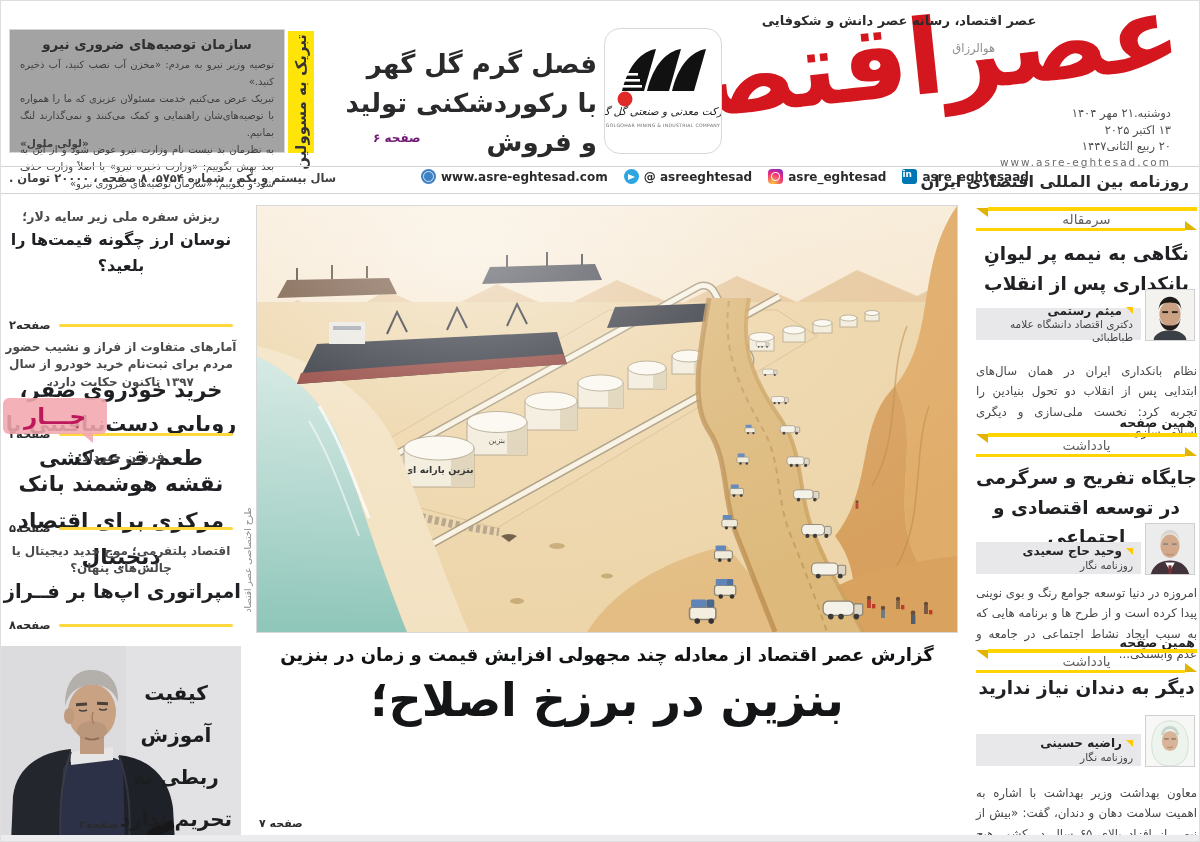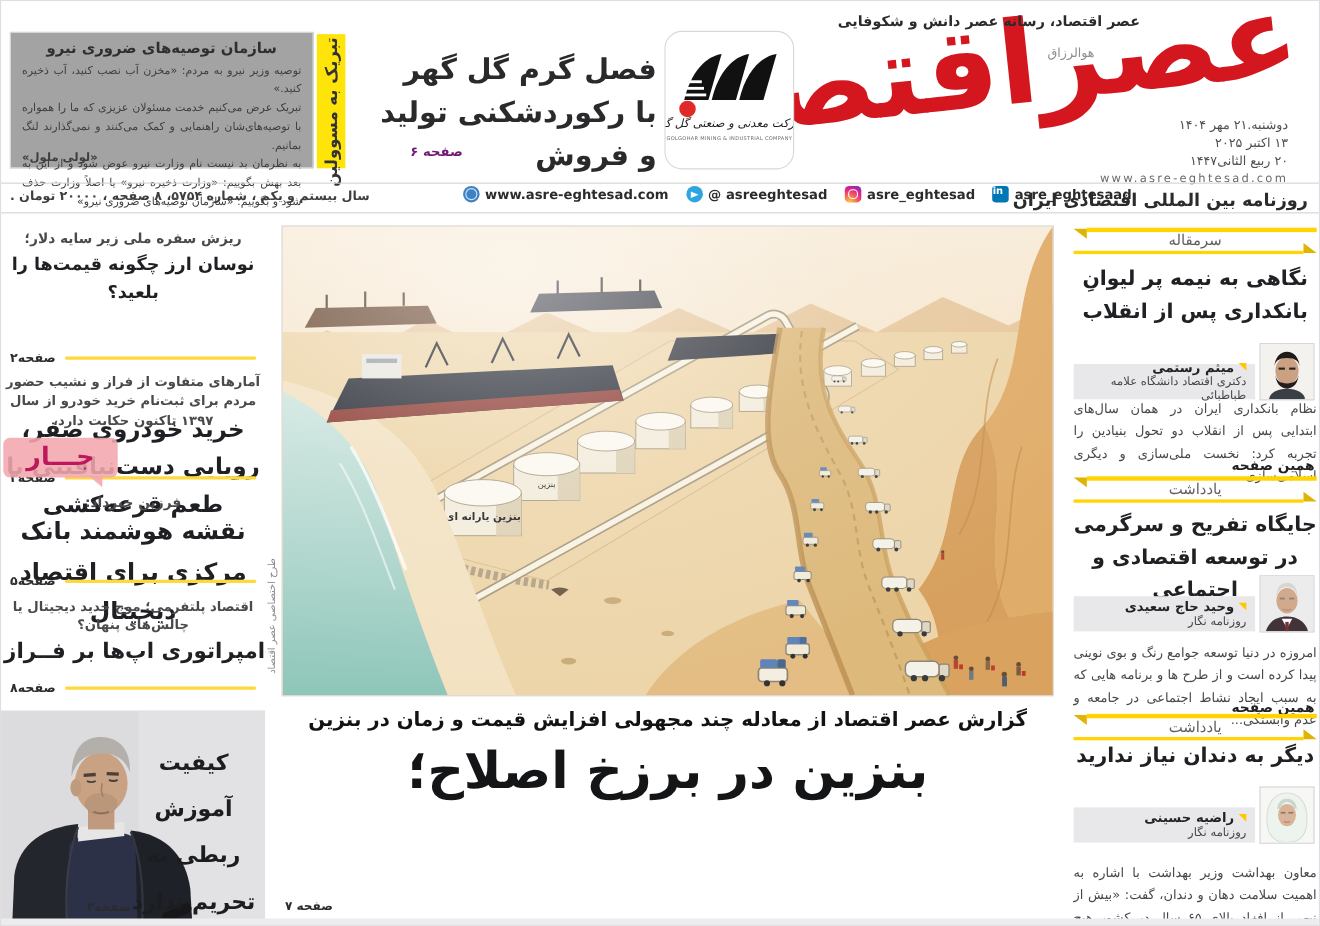--- a/index.html
+++ b/index.html
@@ -490,21 +490,21 @@
   <div class="abs rtl cpage" style="left:258px;top:816px;">صفحه ۷</div>
 
   <div class="ribbon" style="left:975px;top:206px;width:221px;">
     <span class="t"></span>
       <span class="tri-l"></span>
     <span class="b"></span>
       <span class="tri-r"></span>
     <span class="cap rtl">سرمقاله</span>
   </div>
   <div class="abs rtl rhead" style="left:975px;top:238px;width:221px;">نگاهی به نیمه پر لیوانِ بانکداری پس از انقلاب</div>
-  <div class="author rtl" style="left:975px;top:311px;width:221px;">
+  <div class="author rtl" style="left:975px;top:288px;width:221px;">
     <span class="photo">
       <svg width="48" height="50" viewBox="0 0 50 52">
           <rect width="50" height="52" fill="#f4f2ef"></rect>
           <ellipse cx="25" cy="52" rx="17" ry="10" fill="#3a3f45"></ellipse>
           <ellipse cx="25" cy="25" rx="11" ry="13" fill="#caa183"></ellipse>
           <path d="M13,23 C13,12 19,7 25,7 C31,7 37,12 37,23 C37,16 33,13 25,13 C17,13 13,16 13,23 Z" fill="#1f1b19"></path>
           <path d="M14,27 C14,37 19,42 25,42 C31,42 36,37 36,27 C36,35 31,37 25,37 C19,37 14,35 14,27 Z" fill="#241f1c"></path>
           <rect x="17" y="22" width="6" height="2" fill="#2a241f"></rect>
           <rect x="27" y="22" width="6" height="2" fill="#2a241f"></rect>
         </svg>

